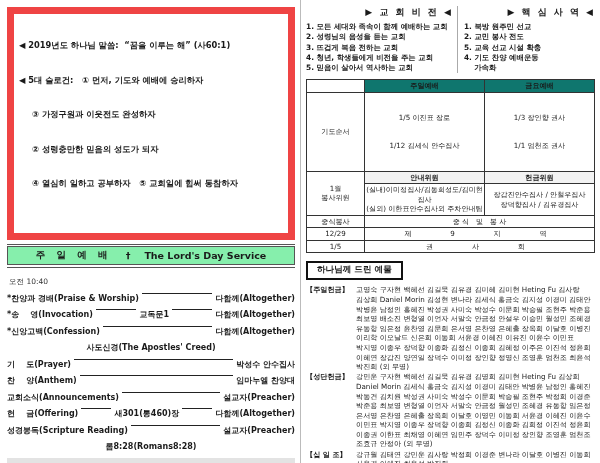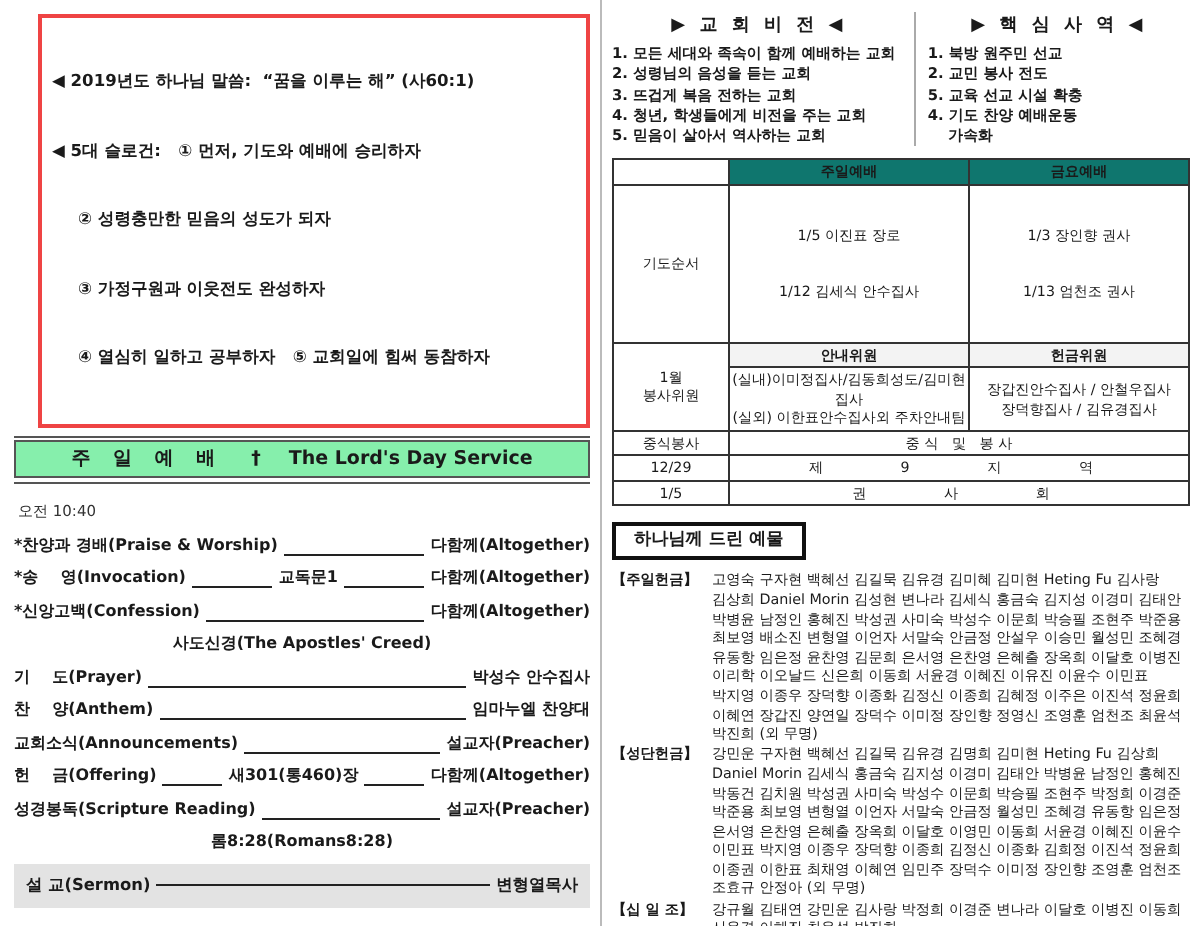--- a/index.html
+++ b/index.html
@@ -5,40 +5,40 @@
   html,body{margin:0;padding:0;}
   body{
     width:600px;height:463px;position:relative;overflow:hidden;
     background:#ffffff;color:#1a1a1a;
     font-family:"DejaVu Sans",sans-serif;font-size:8px;
   }
   .page-divider{position:absolute;left:300px;top:0;height:463px;border-left:1px solid #bbb;}
 
   
   .page-left{position:absolute;left:7px;top:7px;width:288px;}
-  .banner{border:2px solid #ef4444;padding:3px 5px 4px;font-weight:bold;font-size:8.3px;line-height:11.5px;white-space:pre-wrap;margin-left:12px;}
+  .banner{border:7px solid #ef4444;padding:3px 5px 20px;font-weight:bold;font-size:8.3px;line-height:11.5px;white-space:pre-wrap;}
   .banner .indent{padding-left:13px;}
   .service-bar-wrap{margin-top:4px;border-top:1px solid #555;border-bottom:1px solid #555;padding:1.5px 0;}
   .service-bar{border:1px solid #555;background:#86efac;display:flex;justify-content:center;align-items:center;gap:14px;padding:2px 0;font-weight:bold;font-size:9.5px;}
   .service-bar .kor{letter-spacing:4px;}
   .time{font-size:7.5px;color:#333;margin:9px 0 6px 2px;}
-  .order-row{display:flex;align-items:flex-end;margin:5.5px 0;font-weight:bold;font-size:8px;}
+  .order-row{display:flex;align-items:flex-start;margin:5.5px 0;font-weight:bold;font-size:8px;}
   .order-row .lbl,.order-row .mid,.order-row .rgt{white-space:pre-wrap;}
   .leader{flex:1 1 auto;border-top:1px solid #222;height:0;margin:0 3px;min-width:8px;}
   .center-line{text-align:center;font-weight:bold;margin:5px 0;white-space:pre-wrap;}
   .sermon-box{background:#e3e3e3;padding:5px 6px 6px;margin:6px 0 3px;}
   .sermon-row{display:flex;align-items:center;font-weight:bold;font-size:8.2px;}
   .sermon-en{text-align:right;font-weight:bold;font-size:7.6px;margin-top:2px;}
 
   
   .page-right{position:absolute;left:306px;top:6px;width:289px;}
   .vh-row{display:flex;}
   .v-col{flex:1.12 1 0;border-right:1px solid #aaa;padding-right:4px;}
   .m-col{flex:1 1 0;padding-left:6px;}
-  .v-title{text-align:center;font-weight:bold;font-size:9px;letter-spacing:2px;margin-bottom:3px;}
+  .v-title{text-align:right;font-weight:bold;font-size:9px;letter-spacing:2px;margin-bottom:3px;}
   .v-item{font-weight:bold;font-size:7.4px;line-height:10.3px;white-space:pre-wrap;}
 
   table.sched{width:100%;border-collapse:collapse;margin-top:6px;table-layout:fixed;}
   table.sched td{border:1px solid #333;text-align:center;vertical-align:middle;font-size:7.1px;line-height:9.5px;padding:1px 1px;overflow:hidden;white-space:pre-wrap;}
   td.hdr{background:#0f766e;font-weight:bold;}
   td.subhdr{background:#f3f3f3;font-weight:bold;}
   .wide{letter-spacing:8px;}
 
   .off-title{display:inline-block;border:2px solid #111;padding:1px 9px 2px;font-weight:bold;font-size:8.6px;margin:8px 0 5px;}
   .off-row{display:flex;align-items:flex-start;font-size:7.15px;line-height:9.6px;margin-bottom:0.5px;}
@@ -48,22 +48,22 @@
 </head>
 <body>
 
 <div class="page-divider"></div>
 
 <div class="page-left">
 
   <div class="banner">
     <div>◀ 2019년도 하나님 말씀:  “꿈을 이루는 해” (사60:1)</div>
     <div>◀ 5대 슬로건:   ① 먼저, 기도와 예배에 승리하자</div>
+    <div class="indent">③ 가정구원과 이웃전도 완성하자</div>
     <div class="indent">② 성령충만한 믿음의 성도가 되자</div>
-    <div class="indent">③ 가정구원과 이웃전도 완성하자</div>
     <div class="indent">④ 열심히 일하고 공부하자   ⑤ 교회일에 힘써 동참하자</div>
   </div>
 
   <div class="service-bar-wrap">
     <div class="service-bar">
       <span class="kor">주 일 예 배</span>
       <span>†</span>
       <span>The Lord's Day Service</span>
     </div>
   </div>
@@ -196,21 +196,21 @@
       <td class="hdr">금요예배</td>
     </tr>
     <tr>
       <td>기도순서</td>
       <td>
         <div>1/5 이진표 장로</div>
         <div>1/12 김세식 안수집사</div>
       </td>
       <td>
         <div>1/3 장인향 권사</div>
-        <div>1/13 엄천조 권사</div>
+        <div>1/1 엄천조 권사</div>
       </td>
     </tr>
     <tr>
       <td rowspan="2">1월
 봉사위원</td>
       <td class="subhdr">안내위원</td>
       <td class="subhdr">헌금위원</td>
     </tr>
     <tr>
       <td>(실내)이미정집사/김동희성도/김미현집사

